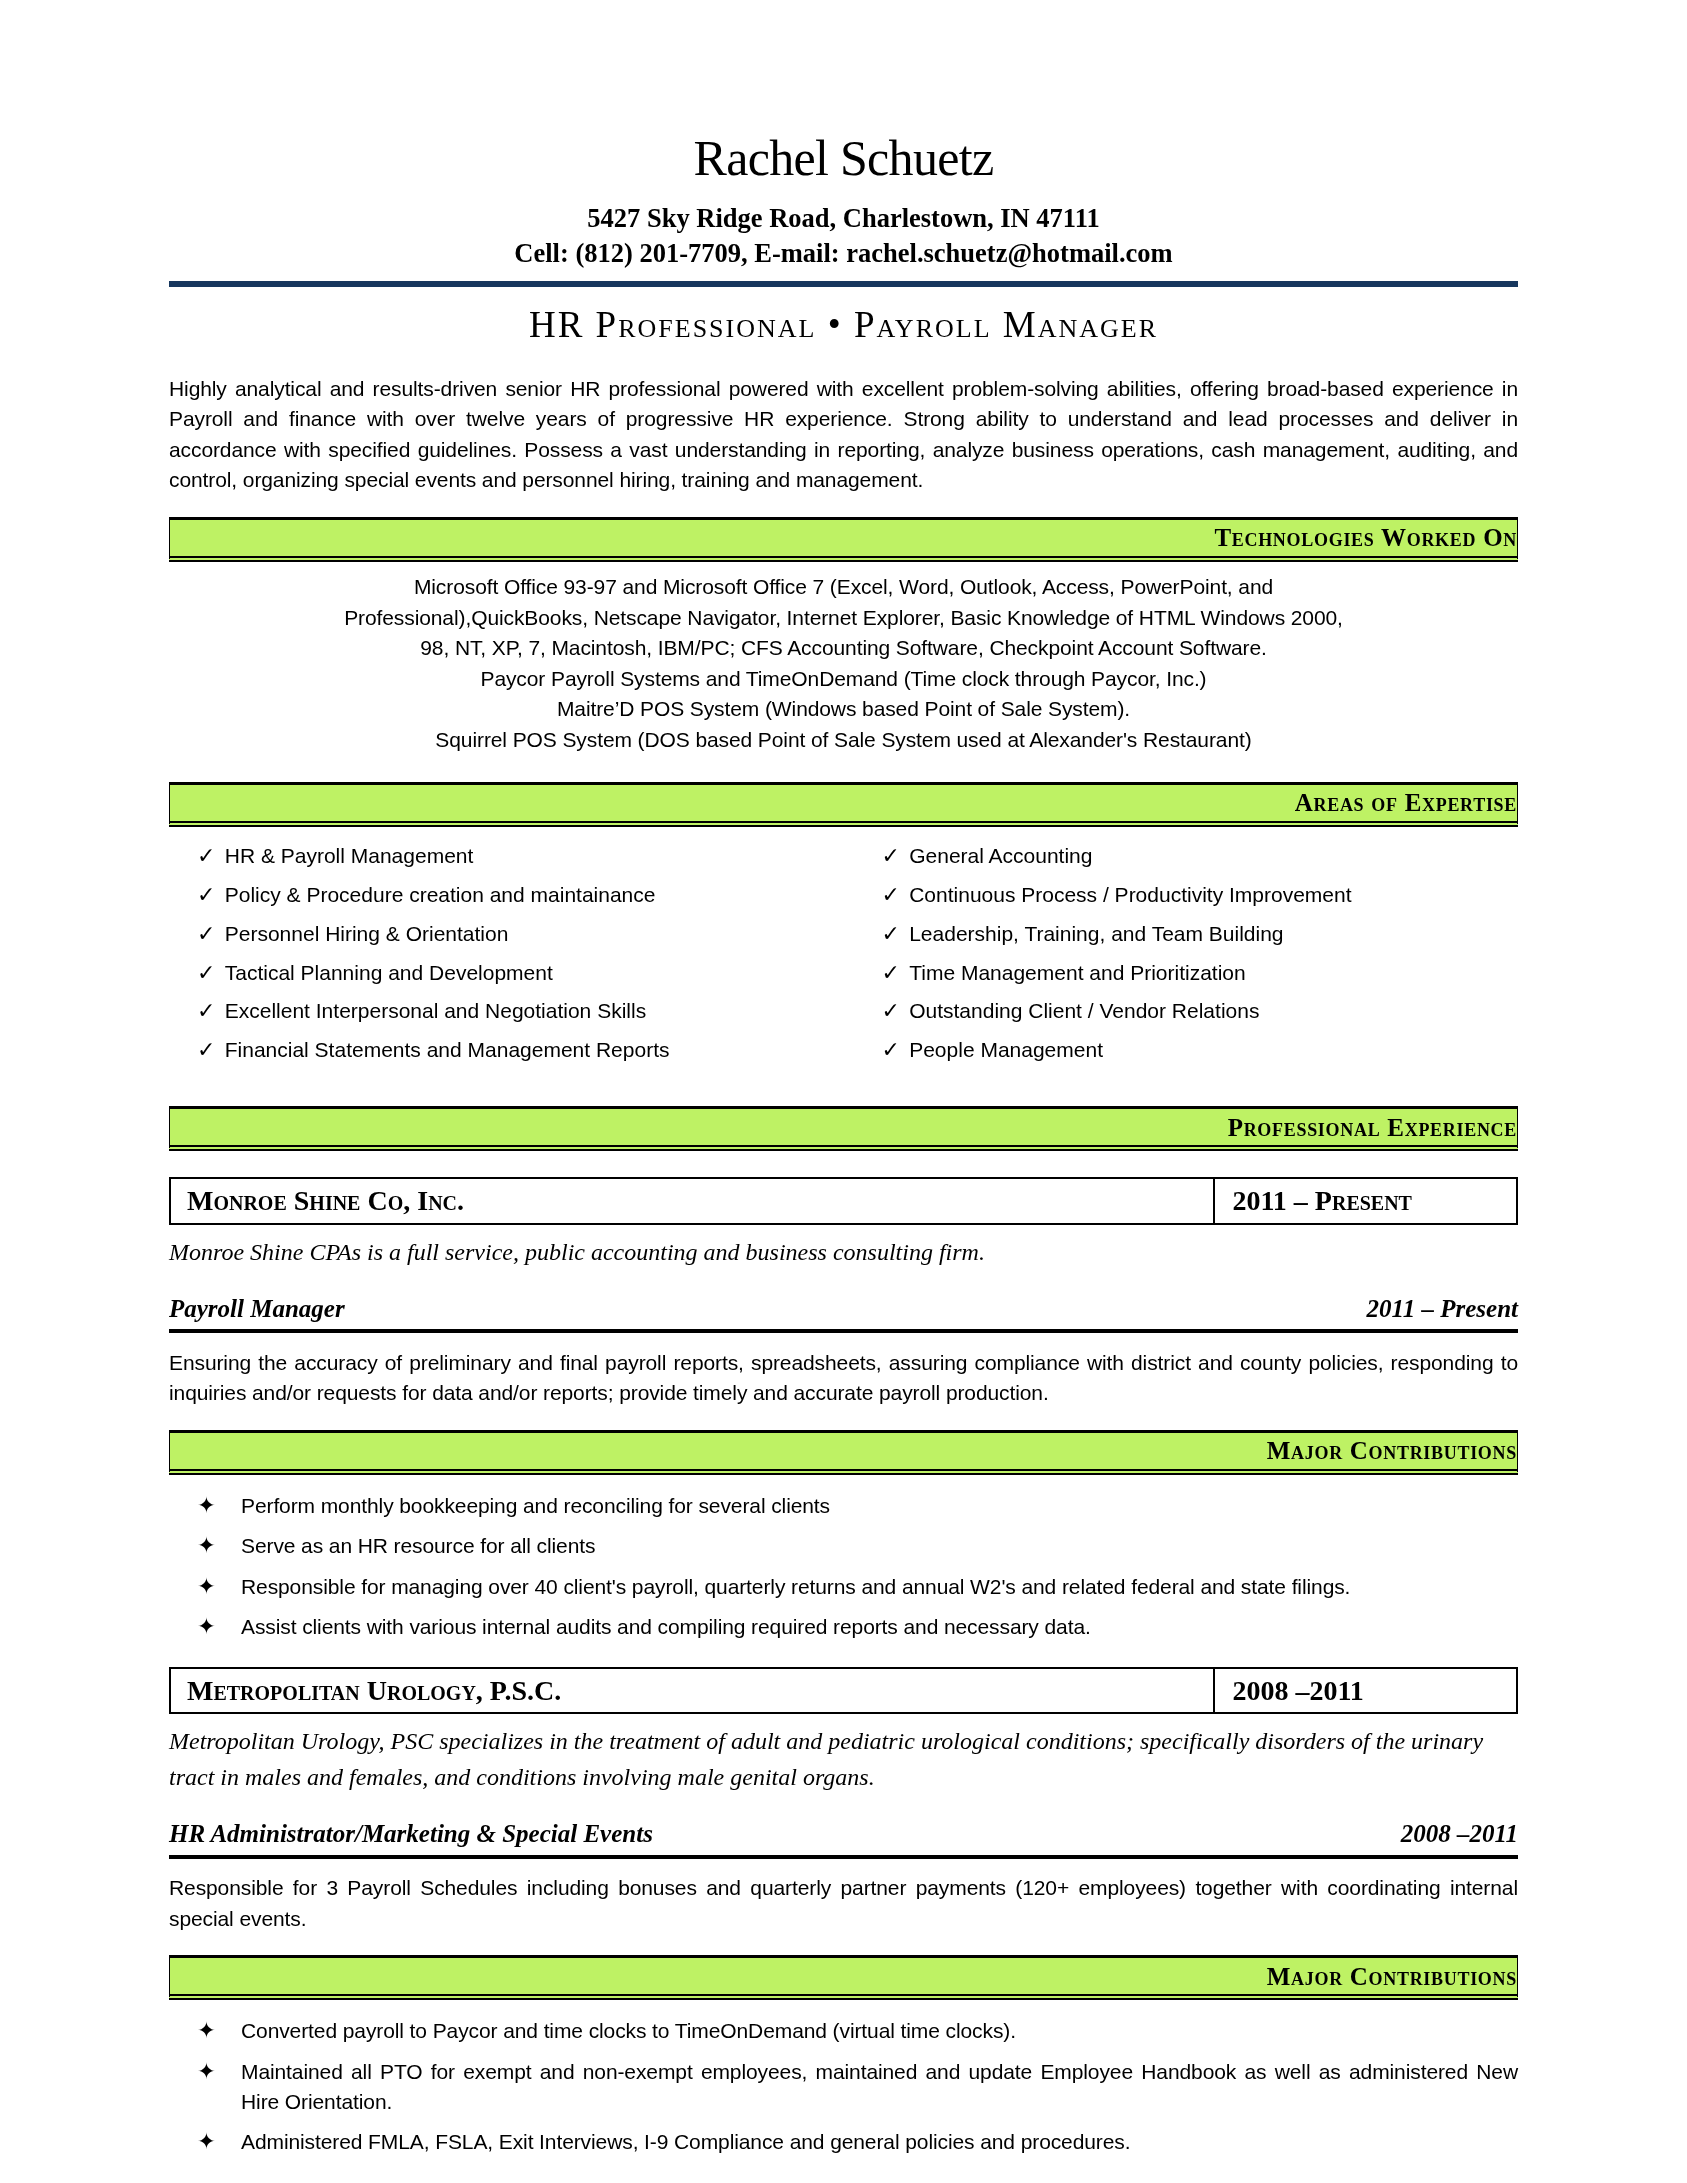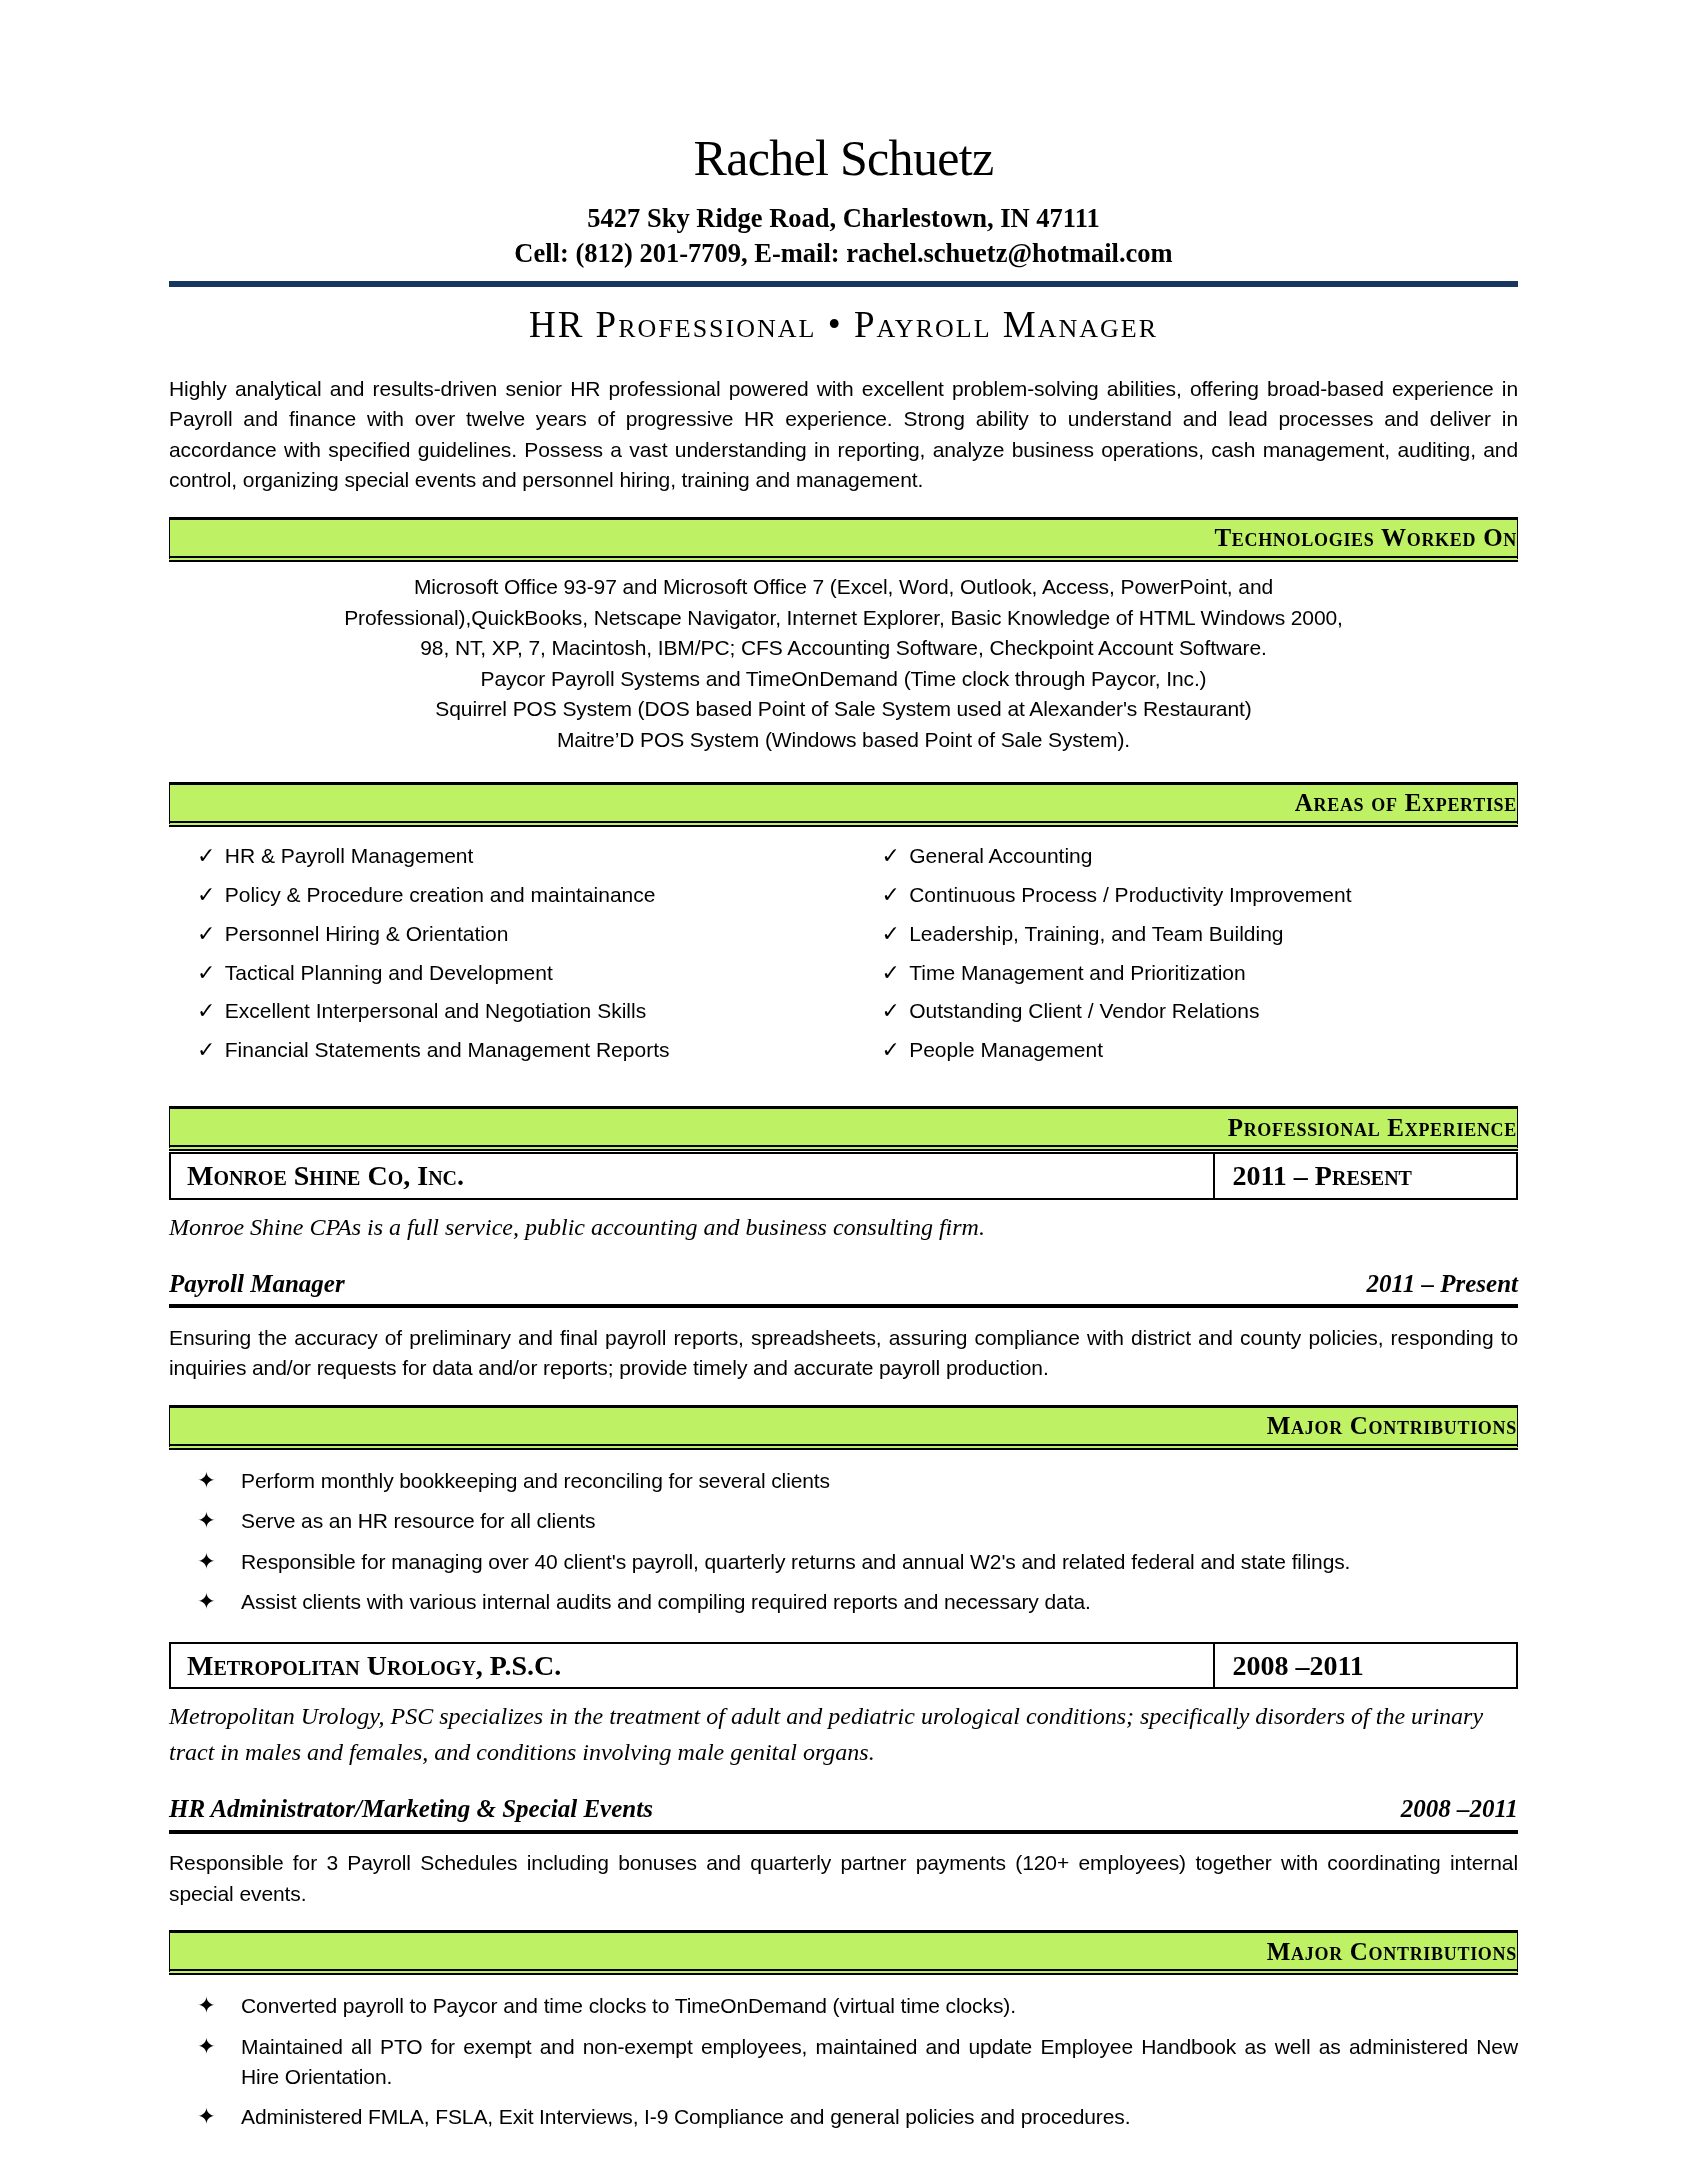--- a/index.html
+++ b/index.html
@@ -101,21 +101,21 @@
   }
   .check {
     font-size: 22px;
     margin-right: 9.3px;
     flex: 0 0 auto;
   }
 
   
   .bar-experience { margin-top: 32px; }
   .job-table {
-    margin-top: 1px;
+    margin-top: 26px;
     display: flex;
     border: 2.6px solid #000;
   }
   .job-company {
     flex: 0 0 77.5%;
     box-sizing: border-box;
     padding: 6px 6.6px 5.3px 16px;
     font-family: "Liberation Serif", serif;
     font-variant: small-caps;
     font-size: 28px;
@@ -203,23 +203,23 @@
   <div class="tech-lines">
 
       <div class="tech-line">Microsoft Office 93-97 and Microsoft Office 7 (Excel, Word, Outlook, Access, PowerPoint, and</div>
 
       <div class="tech-line">Professional),QuickBooks, Netscape Navigator, Internet Explorer, Basic Knowledge of HTML Windows 2000,</div>
 
       <div class="tech-line">98, NT, XP, 7, Macintosh, IBM/PC; CFS Accounting Software, Checkpoint Account Software.</div>
 
       <div class="tech-line">Paycor Payroll Systems and TimeOnDemand (Time clock through Paycor, Inc.)</div>
 
+      <div class="tech-line">Maitre’D POS System (Windows based Point of Sale System).</div>
+
       <div class="tech-line">Squirrel POS System (DOS based Point of Sale System used at Alexander's Restaurant)</div>
-
-      <div class="tech-line">Maitre’D POS System (Windows based Point of Sale System).</div>
     </div>
 
   <div class="bar bar-expertise">
     <span class="bar-text">Areas of Expertise</span>
   </div>
   <div class="expertise">
     <div class="exp-col">
 
         <div class="exp-item">
           <span class="check">✓</span>

